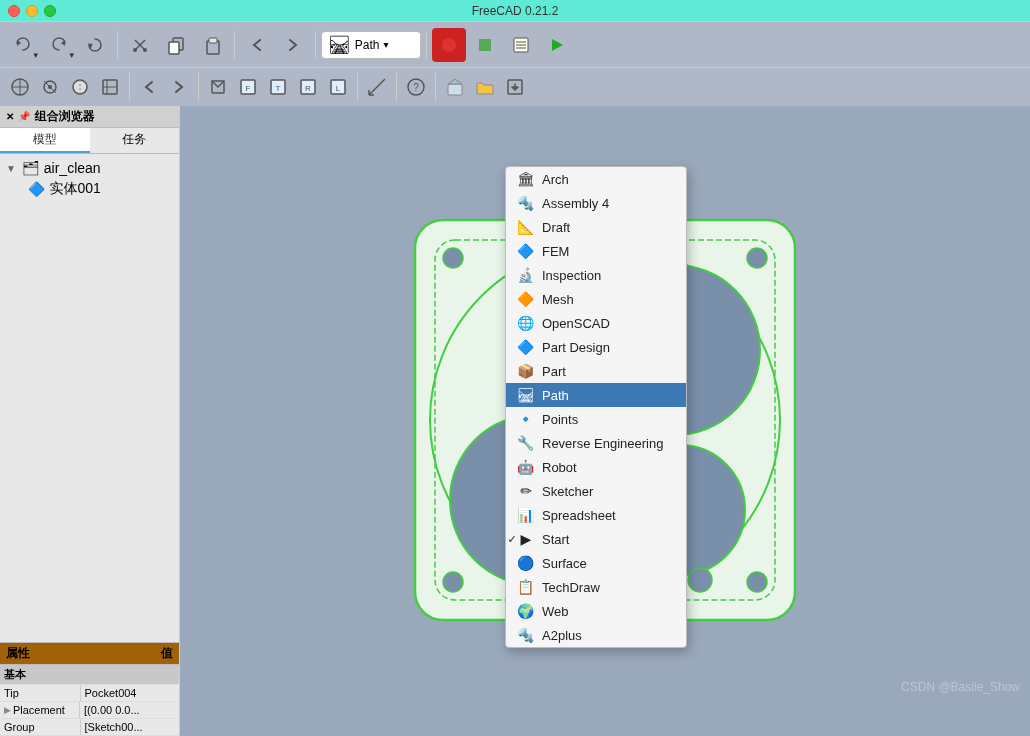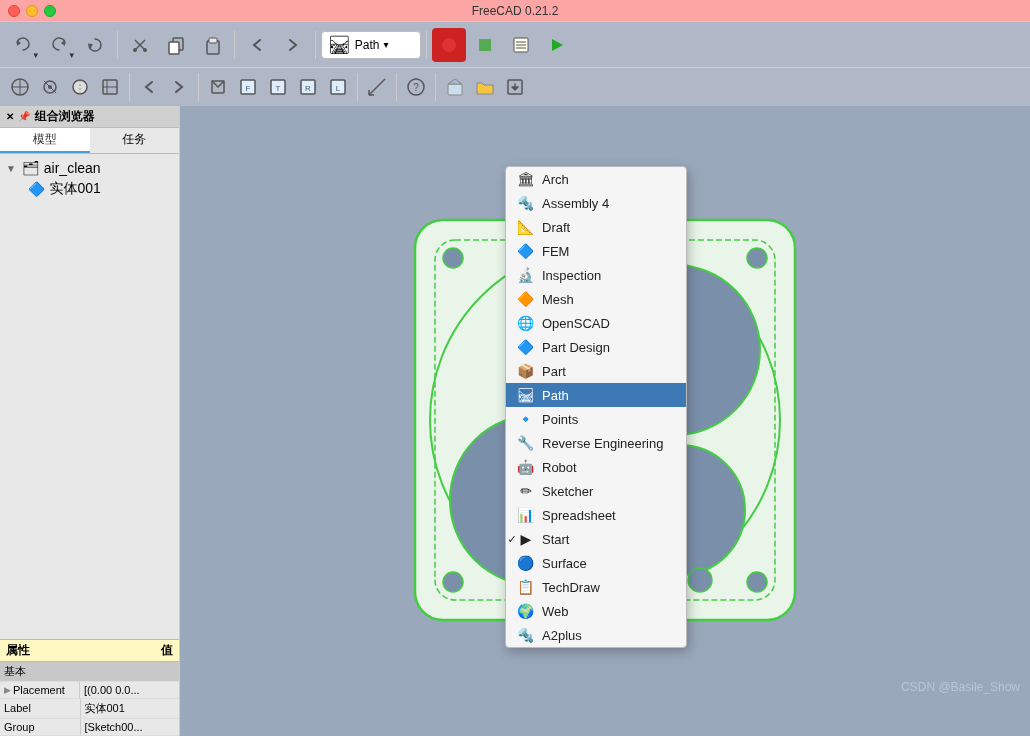--- a/index.html
+++ b/index.html
@@ -1,20 +1,20 @@
 <!DOCTYPE html>
 <html><head>
   <meta charset="utf-8">
   <style>
     * { margin: 0; padding: 0; box-sizing: border-box; }
     body { width: 1030px; height: 736px; overflow: hidden; background: #b0b8c8; font-family: -apple-system, "Helvetica Neue", Arial, sans-serif; font-size: 13px; position: relative; }
 
     
     .title-bar {
-      width: 100%; height: 22px; background: #fca5a5;
+      width: 100%; height: 22px; background: #5eead4;
       display: flex; align-items: center; justify-content: center;
       border-bottom: 1px solid #ccc; position: relative;
     }
     .title-bar-buttons { position: absolute; left: 8px; display: flex; gap: 6px; }
     .title-btn { width: 12px; height: 12px; border-radius: 50%; border: 1px solid rgba(0,0,0,0.2); cursor: pointer; }
     .title-btn.close { background: #ff5f57; border-color: #e0443e; }
     .title-btn.minimize { background: #febc2e; border-color: #d4a017; }
     .title-btn.maximize { background: #28c840; border-color: #1aab29; }
     .title-text { font-size: 12px; color: #333; }
     .toolbar-row1 { display: flex; align-items: center; height: 46px; padding: 4px 6px; gap: 2px; border-bottom: 1px solid #ccc; }
@@ -40,23 +40,23 @@
     .panel-tab.active { background: #fff; border-bottom: 2px solid #4a9fd4; color: #333; }
     .tree-area { flex: 1; overflow: auto; padding: 4px; }
     .tree-item { display: flex; align-items: center; gap: 4px; padding: 2px 2px; cursor: pointer; border-radius: 3px; }
     .tree-chevron { font-size: 10px; color: #666; width: 12px; }
     .tree-icon { font-size: 14px; }
     .tree-label { font-size: 14px; }
     .tree-child { padding-left: 24px; }
 
     
     .props-panel { border-top: 1px solid #bbb; }
-    .props-title { background: #fef9c3; padding: 2px 6px; font-size: 12px; font-weight: bold; border-bottom: 1px solid #bbb; display: flex; align-items: center; justify-content: space-between; }
+    .props-title { background: #a16207; padding: 2px 6px; font-size: 12px; font-weight: bold; border-bottom: 1px solid #bbb; display: flex; align-items: center; justify-content: space-between; }
     .props-table { width: 100%; font-size: 11px; border-collapse: collapse; }
-    .props-table .section-header { background: #c8c8c8; font-weight: normal; padding: 2px 4px; }
+    .props-table .section-header { background: #c8c8c8; font-weight: bold; padding: 2px 4px; }
     .props-table td { padding: 2px 4px; border-bottom: 1px solid #ddd; }
     .props-table td:first-child { border-right: 1px solid #ccc; width: 80px; }
 
     
     .content-area { flex: 1; position: relative; background: #9aa8bc; overflow: hidden; }
 
     
     .cad-viewport { width: 100%; height: 100%; display: flex; align-items: center; justify-content: center; }
 
     
@@ -313,29 +313,29 @@
       <div class="props-title">
         <span>属性</span>
         <span style="margin-left:40px;">值</span>
       </div>
       <table class="props-table">
         <tbody>
             <tr>
           <td colspan="2" class="section-header">基本</td>
         </tr>
         <tr>
+          <td>Tip</td>
+          <td>Pocket004</td>
+        </tr>
+        <tr>
           <td style="display:flex;align-items:center;gap:2px;">
                 <span style="font-size:9px;color:#888;">▶</span>
                 <span>Placement</span>
               </td>
           <td>[(0.00 0.0...</td>
-        </tr>
-        <tr>
-          <td>Label</td>
-          <td>实体001</td>
         </tr>
         <tr>
           <td>Group</td>
           <td>[Sketch00...</td>
         </tr>
       </tbody>
         </table>
     </div>
   </div>
 

